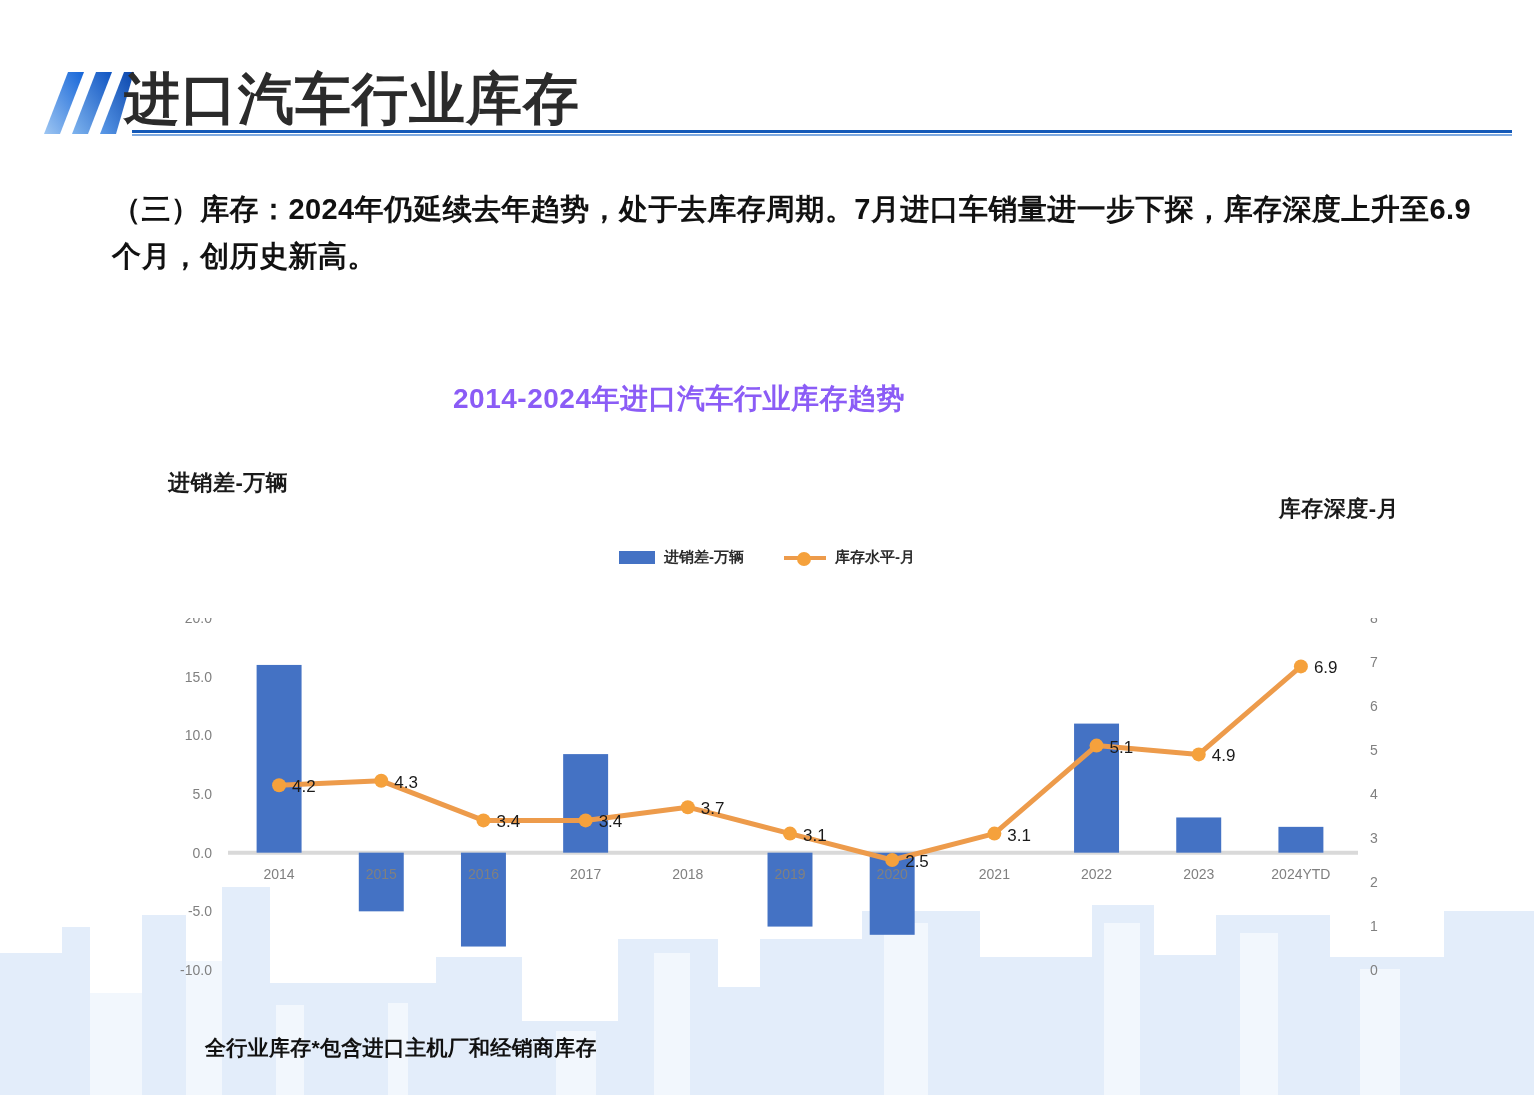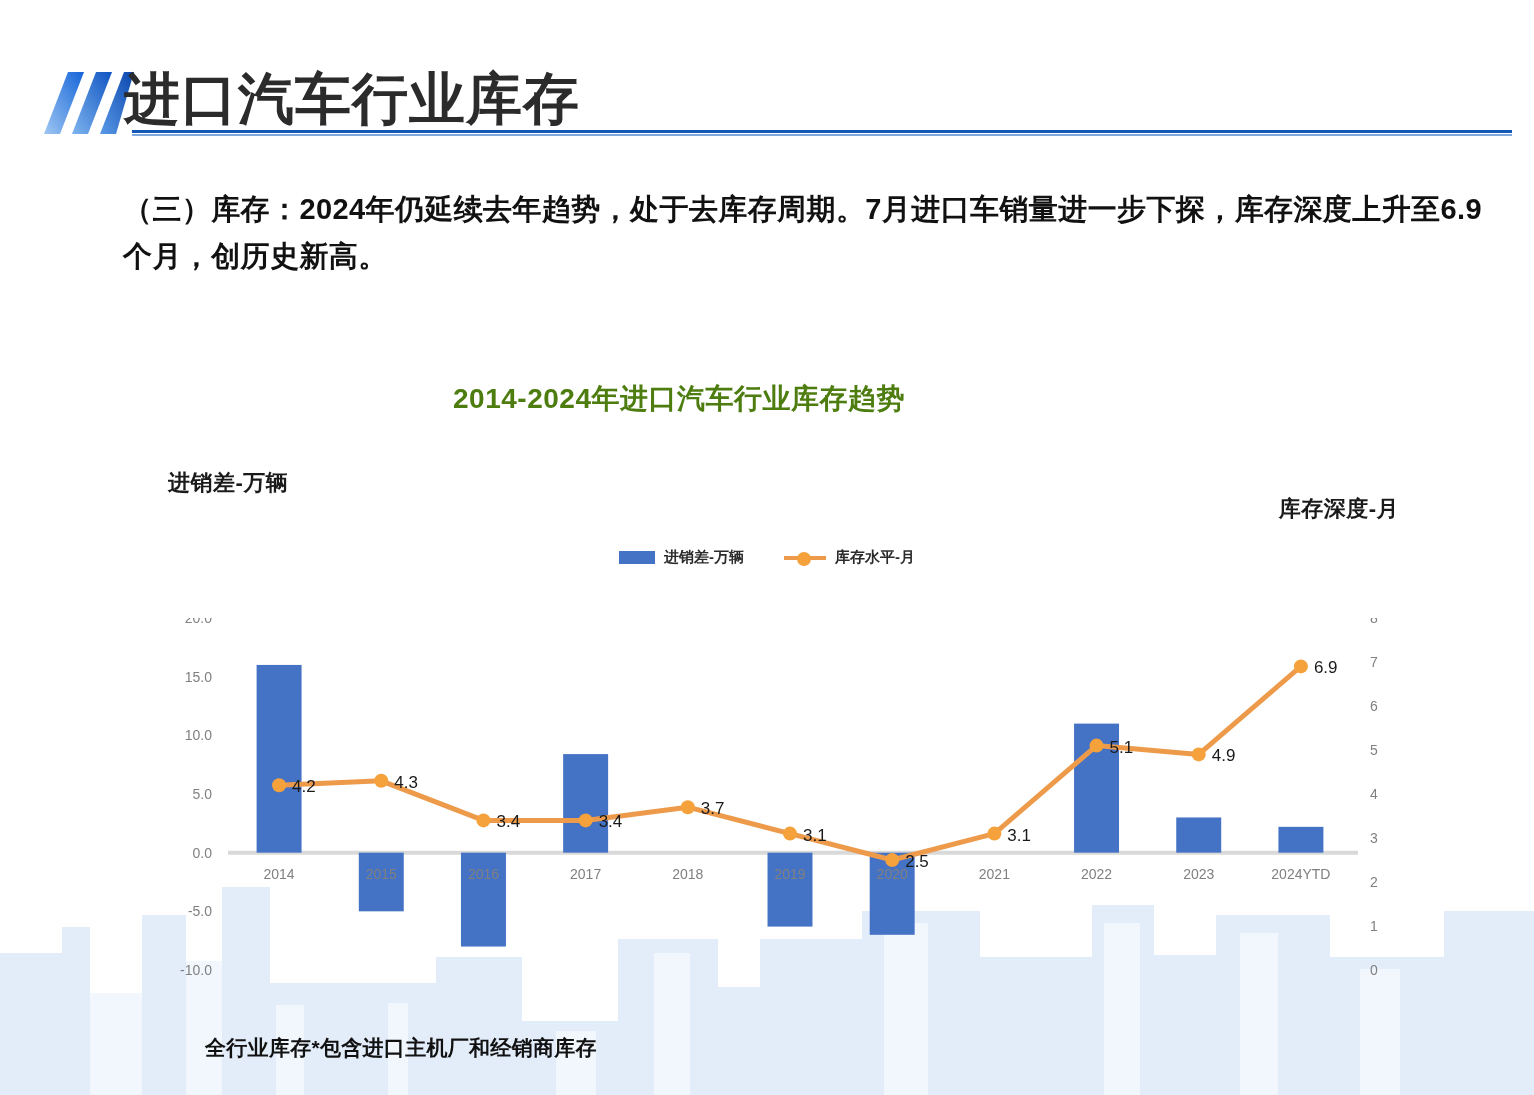--- a/index.html
+++ b/index.html
@@ -22,28 +22,28 @@
     letter-spacing:1px;white-space:nowrap;
   }
   #header-rule{position:absolute;left:132px;top:130px;width:1380px;height:6px;}
   #header-rule .r1{position:absolute;left:0;top:0;width:100%;height:3px;background:#1459b8;}
   #header-rule .r2{position:absolute;left:0;top:4px;width:100%;height:2px;background:#7ea9e0;}
 
   
   #lede{
     position:absolute;left:112px;top:186px;width:1368px;
     font-size:29px;font-weight:700;color:#111;line-height:1.62;
-    letter-spacing:.4px;z-index:3;margin-left:11px;
+    letter-spacing:.4px;z-index:3;
   }
 
   
   #chart-area{position:absolute;left:0;top:380px;width:1534px;height:680px;z-index:2;}
   #chart-title{
     position:absolute;left:0;top:0;width:1358px;text-align:center;
-    font-size:28px;font-weight:700;color:#4d7c0f;letter-spacing:.5px;
+    font-size:28px;font-weight:700;color:#8b5cf6;letter-spacing:.5px;
   }
   #axis-title-left{
     position:absolute;left:168px;top:88px;
     font-size:22px;font-weight:700;color:#1a1a1a;letter-spacing:.5px;
   }
   #axis-title-right{
     position:absolute;right:135px;top:114px;
     font-size:22px;font-weight:700;color:#1a1a1a;letter-spacing:.5px;
   }
   #legend{

